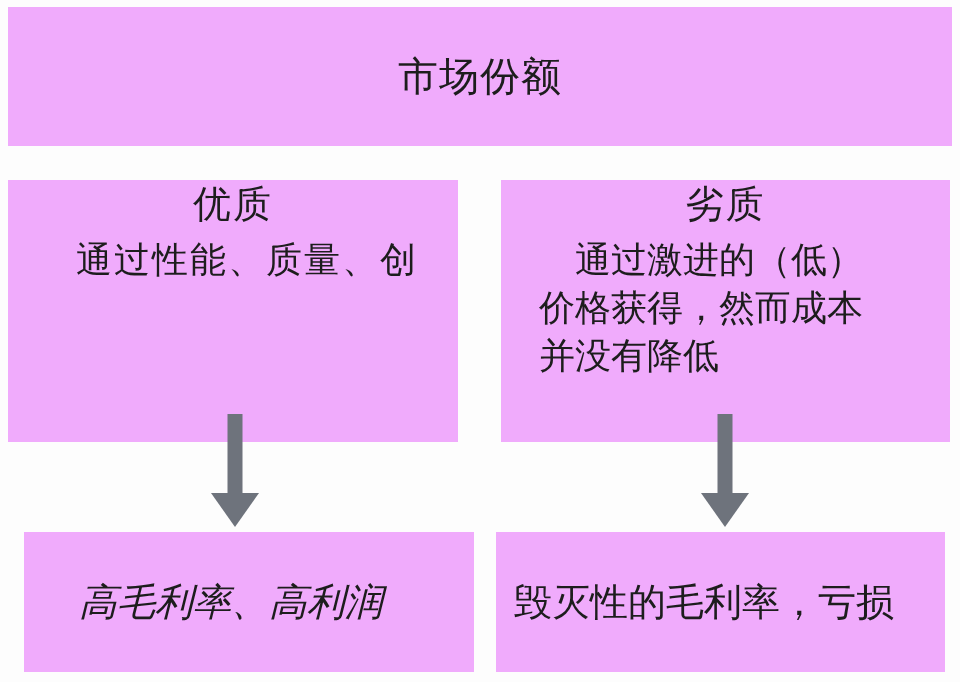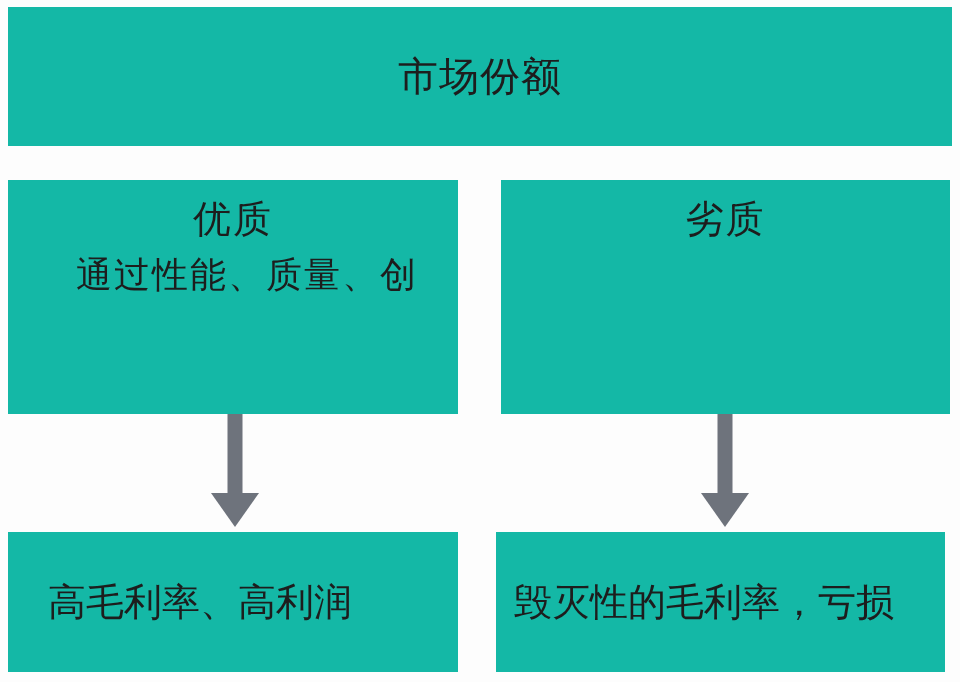--- a/index.html
+++ b/index.html
@@ -7,35 +7,34 @@
     position: relative;
     width: 960px;
     height: 682px;
     background: #fdfdfd;
     font-family: "Liberation Serif", "DejaVu Serif", serif;
     color: #1d1d1d;
     overflow: hidden;
   }
   .gbox {
     position: absolute;
-    background: #14b8a6;
+    background: #f0abfc;
     box-sizing: border-box;
   }
   
   .top-box {
     left: 8px; top: 7px;
     width: 944px; height: 139px;
     display: flex; align-items: center; justify-content: center;
     font-size: 40px;
     letter-spacing: 1px;
   }
   
   .mid-box {
-    top: 180px; height: 234px;
-    padding-top: 15px;
+    top: 180px; height: 262px;
   }
   .mid-left  { left: 8px;   width: 450px; }
   .mid-right { left: 501px; width: 449px; }
   .box-title {
     text-align: center;
     font-size: 38px;
     line-height: 48px;
     margin-bottom: 8px;
     letter-spacing: 2px;
   }
@@ -72,41 +71,46 @@
     border-right: 24px solid transparent;
     border-top: 34px solid #6e737c;
   }
   
   .bottom-box {
     top: 532px; height: 140px;
     display: flex; align-items: center;
     font-size: 38px;
     white-space: nowrap;
   }
-  .bottom-left  { left: 8px;   width: 450px; padding-left: 40px; }
+  .bottom-left  { left: 24px;   width: 450px; padding-left: 55px; font-style: italic; }
   .bottom-right { left: 496px; width: 449px; padding-left: 18px; text-align: center; }
 </style>
 </head>
 <body>
 
 <div class="stage">
 
   <div class="gbox top-box">
     <span>市场份额</span>
   </div>
 
   <div class="gbox mid-box mid-left">
     <div class="box-title">优质</div>
     <div class="box-body">
       <div class="body-line indent">通过性能、质量、创</div>
     </div>
   </div>
 
   <div class="gbox mid-box mid-right">
     <div class="box-title">劣质</div>
+    <div class="box-body">
+      <div class="body-line indent">通过激进的（低）</div>
+      <div class="body-line">价格获得，然而成本</div>
+      <div class="body-line">并没有降低</div>
+    </div>
   </div>
 
   <div class="arrow arrow-left">
     <div class="shaft"></div>
     <div class="head"></div>
   </div>
   <div class="arrow arrow-right">
     <div class="shaft"></div>
     <div class="head"></div>
   </div>

